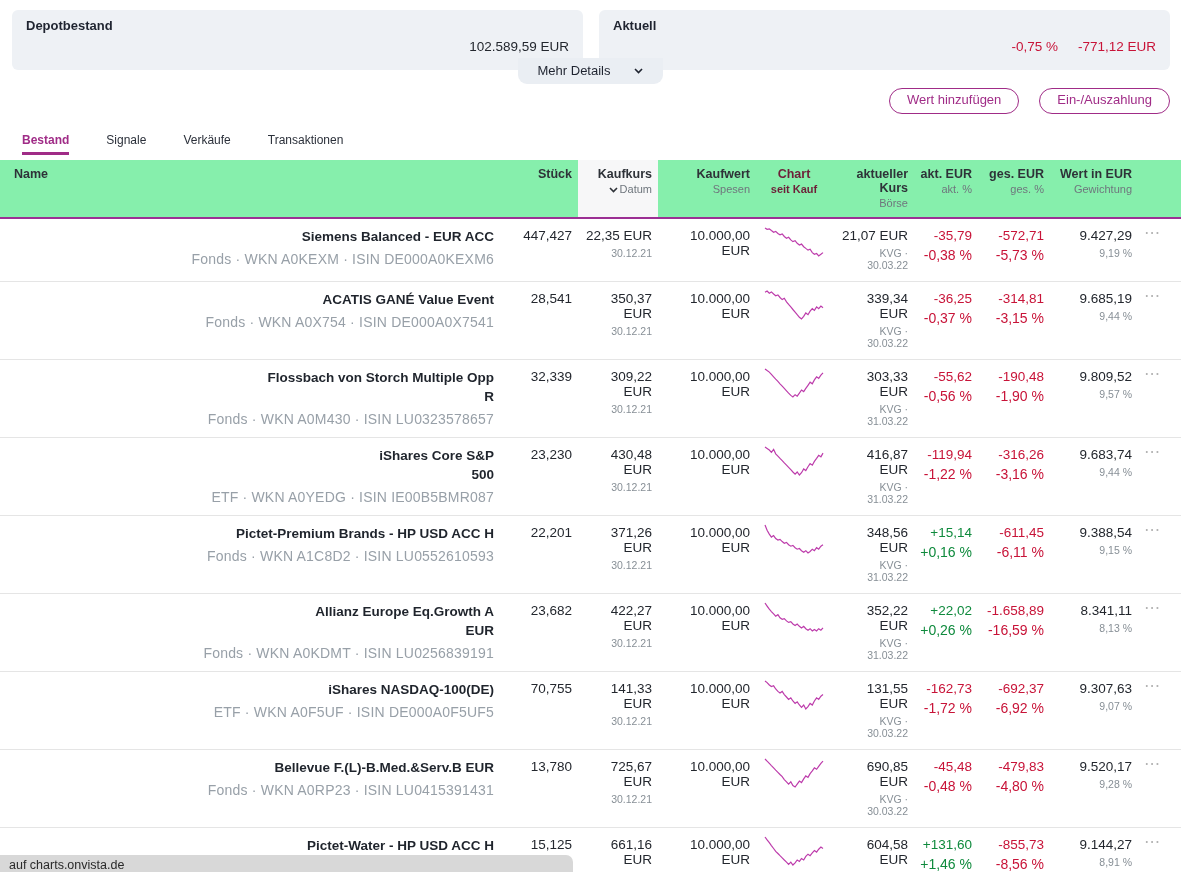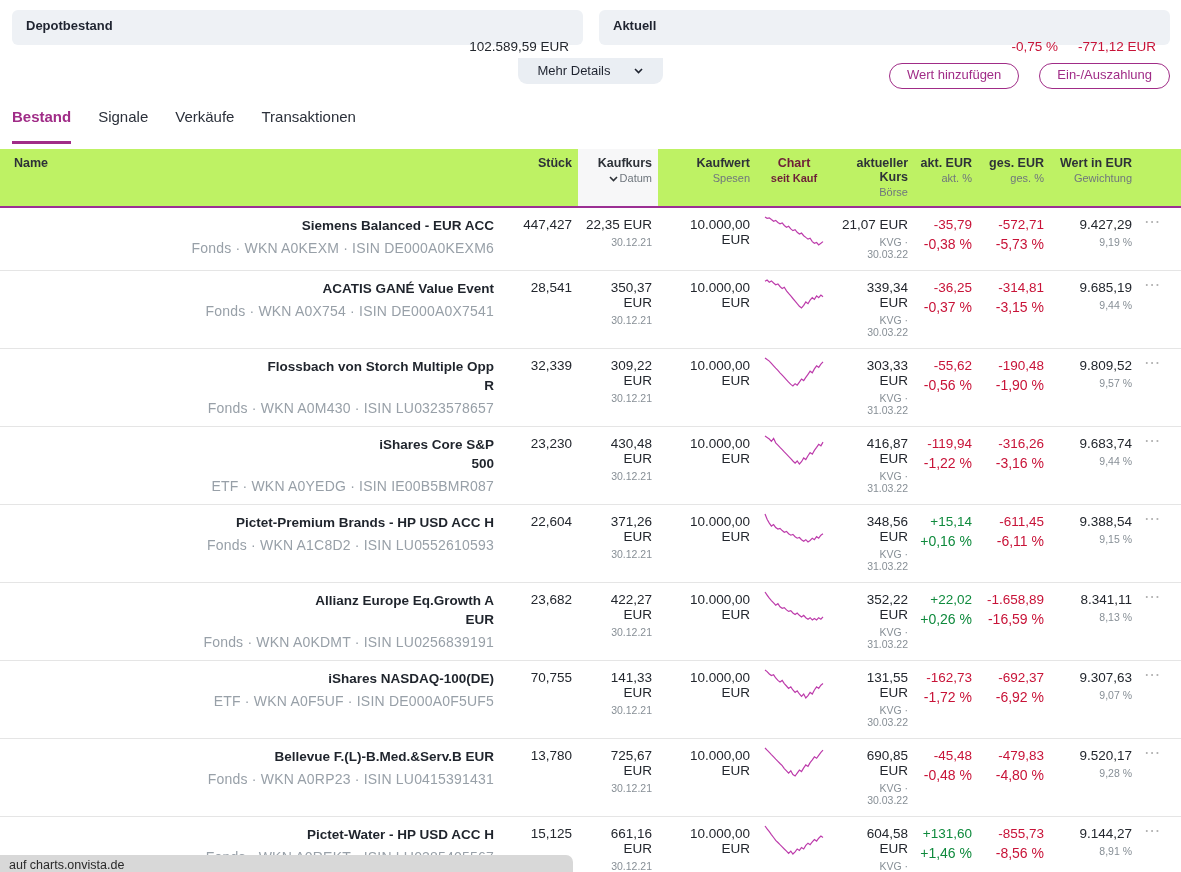--- a/index.html
+++ b/index.html
@@ -4,21 +4,21 @@
 <style>
   html,body{margin:0;padding:0;}
   body{
     width:1181px;height:872px;overflow:hidden;position:relative;
     background:#ffffff;color:#262b33;
     font-family:"Liberation Sans","DejaVu Sans",sans-serif;
     font-size:13px;
   }
   
   .summary-row{display:flex;gap:16px;margin:10px 11px 0 12px;}
-  .card{flex:1;background:#eef1f5;border-radius:6px;padding:8px 14px 9px;height:35px;box-sizing:border-box;}
+  .card{flex:1;background:#eef1f5;border-radius:6px;padding:8px 14px 9px;height:60px;box-sizing:border-box;}
   .card .label{font-weight:bold;font-size:13px;color:#1f2430;}
   .card .values{display:flex;justify-content:flex-end;gap:20px;margin-top:6px;font-size:13.5px;color:#23272e;}
   .neg{color:var(--neg) !important;}
   .pos{color:var(--pos) !important;}
   
   .details-btn{
     position:absolute;top:58px;left:50%;transform:translateX(-50%);
     background:#eaeef3;border:none;border-radius:0 0 9px 9px;
     padding:5px 20px 6px;font-size:13px;color:#1f2430;cursor:pointer;
     display:flex;align-items:center;gap:24px;
@@ -28,29 +28,29 @@
   .chev svg{display:block;}
   
   .actions{display:flex;justify-content:flex-end;gap:20px;margin:18px 11px 0 0;}
   .pill{
     background:#fff;border:1.5px solid var(--accent);color:var(--accent);
     border-radius:14px;padding:3px 17px 4px;font-size:13px;cursor:pointer;
     font-family:inherit;line-height:1.3;
   }
   
   .tabs{display:flex;gap:27px;margin:19px 0 0 12px;}
-  .tab{font-size:15px;color:#2b303a;padding-bottom:16px;border-bottom:3px solid transparent;cursor:pointer;}
+  .tab{font-size:12px;color:#2b303a;padding-bottom:5px;border-bottom:3px solid transparent;cursor:pointer;margin-left:10px;}
   .tab.active{color:var(--accent);font-weight:bold;border-bottom-color:var(--accent);}
   
   table{border-collapse:collapse;table-layout:fixed;width:1181px;margin-top:5px;}
   col.c-name{width:500px}col.c-stueck{width:78px}col.c-kaufkurs{width:80px}
   col.c-kaufwert{width:98px}col.c-chart{width:76px}col.c-kurs{width:82px}
   col.c-akt{width:64px}col.c-ges{width:72px}col.c-wert{width:88px}col.c-menu{width:43px}
   thead th{
-    background:#bef264;text-align:right;vertical-align:top;
+    background:#86efac;text-align:right;vertical-align:top;
     padding:7px 6px 8px;font-size:12.5px;font-weight:bold;color:#2e3238;
   }
   thead tr{border-bottom:2px solid #9c2f94;}
   thead th .sub{font-weight:normal;font-size:11px;color:#6f767d;margin-top:2px;}
   th.h-name{text-align:left;padding-left:14px;}
   th.h-kaufkurs{background:#f7f7f8;}
   th.h-chart{text-align:center;color:#6d1f38;}
   th.h-chart .sub{color:#6d1f38;font-weight:bold;}
   .sort-ic{display:inline-block;width:9px;height:6px;margin-right:2px;}
   tbody td{
@@ -295,21 +295,21 @@
           <div>9.683,74</div>
           <div class="sub">9,44 %</div>
         </td>
         <td class="c-menu"><span class="dots">⋯</span></td>
       </tr>
       <tr>
         <td class="c-name">
           <div class="name">Pictet-Premium Brands - HP USD ACC H</div>
           <div class="meta">Fonds · WKN A1C8D2 · ISIN LU0552610593</div>
         </td>
-        <td>22,604</td>
+        <td>22,201</td>
         <td>
           <div>371,26 EUR</div>
           <div class="sub">30.12.21</div>
         </td>
         <td>10.000,00 EUR</td>
         <td class="c-chart"><svg width="62" height="32" viewBox="0 0 62 32">
             <polyline points="2.0,2.0 4.1,7.3 6.3,11.1 8.4,14.1 10.6,12.6 12.7,15.6 14.9,17.1 17.0,16.4 19.2,18.6 21.3,20.2 23.5,19.4 25.6,21.7 27.8,23.2 29.9,22.4 32.1,24.7 34.2,26.2 36.4,25.5 38.5,27.7 40.7,29.2 42.8,27.7 45.0,30.0 47.1,28.5 49.3,26.2 51.4,27.7 53.6,24.7 55.7,26.2 57.9,23.2 60.0,21.7" fill="none" stroke="#bd3cab" stroke-width="1.2"></polyline>
           </svg></td>
         <td>
           <div>348,56 EUR</div>

